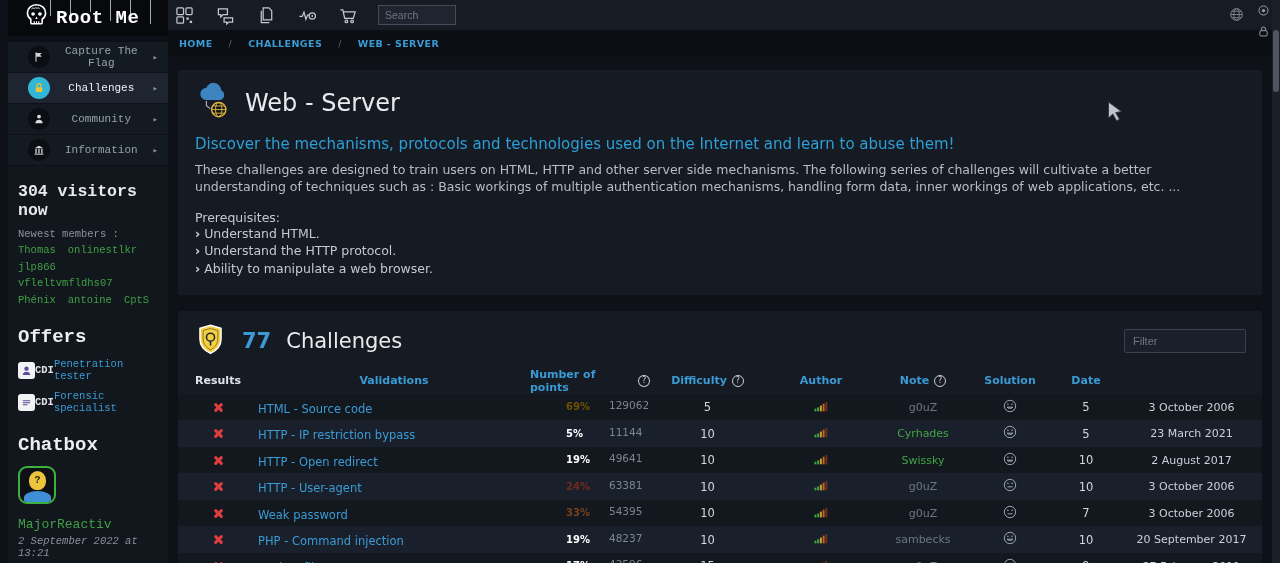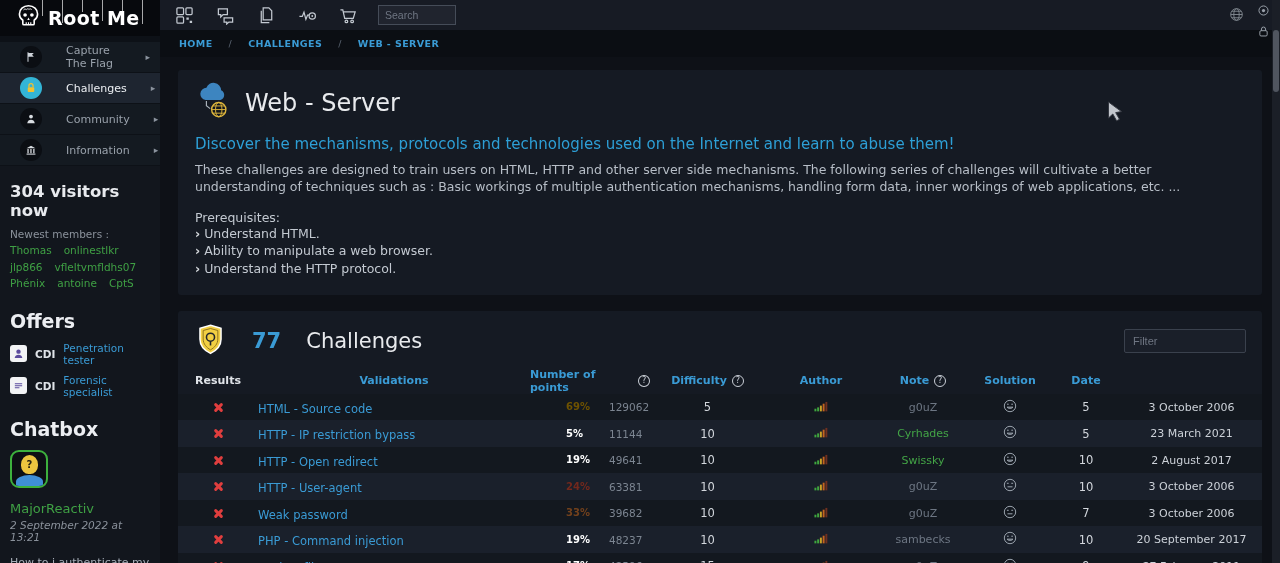--- a/index.html
+++ b/index.html
@@ -1,39 +1,39 @@
 <!DOCTYPE html>
 <html><head>
 <meta charset="utf-8">
 <style>
   * { box-sizing: border-box; margin: 0; padding: 0; }
   html, body { width: 1280px; height: 563px; overflow: hidden; }
   body { position: relative; background: #0e1117; font-family: "DejaVu Sans", sans-serif; }
   a { text-decoration: none; cursor: pointer; }
 
   
-  .sidebar { position: absolute; left: 0; top: 0; width: 160px; height: 563px; background: #12161d; z-index: 2; }
+  .sidebar { position: absolute; left: 8px; top: 0; width: 160px; height: 563px; background: #12161d; z-index: 2; font-family: Liberation Mono, monospace; }
   .logo { height: 36px; background: #07090d; display: flex; align-items: center; gap: 7px; padding-left: 9px; position: relative; }
   .logo-strings span { position: absolute; top: 0; width: 1px; background: rgba(255,255,255,.65); }
   .logo-title { color: #ffffff; font-size: 19px; font-weight: bold; letter-spacing: .5px; }
   .menu { background: #0d1117; padding-top: 6px; }
-  .menu-item { display: flex; align-items: center; gap: 24px; height: 31px; padding: 0 10px 0 20px; background: #141a21; border-bottom: 1px solid #0d1117; cursor: pointer; }
+  .menu-item { display: flex; align-items: center; gap: 8px; height: 31px; padding: 0 10px 0 20px; background: #141a21; border-bottom: 1px solid #0d1117; cursor: pointer; text-align: center; }
   .menu-item.active { background: #1e2530; }
   .mi-circle { width: 22px; height: 22px; border-radius: 50%; background: #0b0e13; display: flex; align-items: center; justify-content: center; flex: 0 0 22px; }
   .menu-item.active .mi-circle { background: #33b5d6; }
   .mi-label { flex: 1; font-size: 11px; color: #99a1ab; }
   .menu-item.active .mi-label { color: #eceff3; }
   .mi-arrow { color: #8b939e; font-size: 9px; }
   .sb-pad { padding: 0 10px; }
   .visitors { font-size: 16.5px; font-weight: bold; color: #e8eaee; margin: 16px 0 8px; }
   .newest { font-size: 10.5px; color: #8b929c; margin-bottom: 4px; }
   .members { display: flex; flex-wrap: wrap; gap: 4px 12px; font-size: 10.5px; line-height: 1.2; }
   .members a { color: #3fa044; }
   .sb-h2 { font-size: 19px; color: #eceef2; font-weight: 600; margin: 20px 0 10px; }
-  .offer-row { display: flex; align-items: center; gap: 8px; margin-bottom: 8px; font-size: 10.5px; }
+  .offer-row { display: flex; align-items: center; gap: 0; margin-bottom: 8px; font-size: 10.5px; }
   .offer-badge { width: 17px; height: 17px; background: #f2f3f5; border-radius: 3px; display: flex; align-items: center; justify-content: center; flex: 0 0 17px; }
   .offer-type { color: #dfe3e8; font-weight: bold; }
   .offer-link { color: #3a9bd5; }
   .chat-avatar { width: 38px; height: 38px; border: 2px solid #3db13d; border-radius: 9px; background: #0d1014; position: relative; overflow: hidden; margin-top: 4px; cursor: pointer; }
   .av-head { position: absolute; left: 9px; top: 3px; width: 17px; height: 19px; background: #ecc53f; border-radius: 50% 50% 45% 45%; color: #2a2410; font-size: 10px; font-weight: bold; text-align: center; line-height: 19px; }
   .av-body { position: absolute; left: 4px; bottom: -2px; width: 27px; height: 13px; background: #3f8fd6; border-radius: 50% 50% 0 0; }
   .chat-user { color: #3fa044; font-size: 13px; margin-top: 13px; }
   .chat-time { color: #8b929c; font-size: 10.5px; font-style: italic; margin: 3px 0 13px; }
   .chat-msg { color: #a6adb7; font-size: 11px; margin-bottom: 15px; }
 
@@ -52,41 +52,41 @@
   .intro { padding: 12px 17px 18px; margin-bottom: 16px; }
   .intro-head { display: flex; align-items: center; gap: 12px; }
   .page-title { font-size: 24px; color: #e8eaed; font-weight: 400; }
   .subtitle { color: #2d9fd6; font-size: 15px; margin-top: 11px; }
   .desc { color: #b7bec7; font-size: 12.5px; line-height: 1.32; margin-top: 9px; }
   .prereq-label { margin-top: 15px; font-size: 12.5px; color: #c3c9d1; }
   .prereq-item { font-size: 12.5px; color: #c3c9d1; line-height: 1.38; }
   .prereq-item .tick { font-weight: bold; margin-right: 4px; color: #d6dade; }
 
   .challenges-panel { padding-top: 9px; height: 320px; }
-  .ch-head { display: flex; align-items: center; gap: 25px; padding: 3px 16px 8px; position: relative; }
+  .ch-head { display: flex; align-items: center; gap: 15px; padding: 3px 16px 8px; position: relative; }
   .ch-count { color: #3a9bd5; font-size: 21px; font-weight: bold; }
   .ch-title { color: #e8eaed; font-size: 21px; }
   .filter-input { position: absolute; right: 16px; top: 9px; width: 122px; background: #1a1f29; border: 1px solid #3a414d; border-radius: 2px; color: #cfd4da; font-size: 11px; padding: 5px 8px; outline: none; }
   .filter-input::placeholder { color: #6f7683; }
   .tbl-header, .tbl-row { display: grid; grid-template-columns: 80px 272px 120px 115px 112px 92px 82px 70px 1fr; align-items: center; }
   .tbl-header { height: 26px; }
   .th { color: #3a9bd5; font-size: 11px; font-weight: bold; display: flex; justify-content: center; align-items: center; gap: 5px; }
   .th.results { color: #dfe3e8; }
   .help-circle { width: 12px; height: 12px; border: 1px solid #c9ced6; border-radius: 50%; color: #c9ced6; font-size: 8px; display: flex; align-items: center; justify-content: center; cursor: pointer; font-weight: normal; }
   .tbl-row { height: 26.5px; }
   .tbl-row:nth-child(odd) { background: #13181f; }
   .tbl-row:nth-child(even) { background: #1a202b; }
   .cell { text-align: center; }
   .xmark { position: relative; width: 11px; height: 11px; display: inline-block; }
   .xmark::before, .xmark::after { content: ""; position: absolute; left: 4px; top: 0; width: 3px; height: 11px; background: #e03e3e; border-radius: 1.5px; }
   .xmark::before { transform: rotate(45deg); }
   .xmark::after { transform: rotate(-45deg); }
   .cell-name { text-align: left; }
   .cell-name a { color: #3a9bd5; font-size: 11.5px; }
-  .cell-val { display: flex; align-items: center; padding-left: 33px; }
+  .cell-val { display: flex; padding-left: 33px; }
   .pill-wrap { width: 46px; position: relative; height: 16px; flex: 0 0 46px; }
   .pill { height: 16px; border-radius: 4px; }
   .pill-label { position: absolute; left: 3px; top: 2px; font-size: 10px; font-weight: bold; white-space: nowrap; }
   .val-count { color: #7c8591; font-size: 10.5px; }
   .points, .solution { color: #d3d7dd; font-size: 11.5px; }
   .author { font-size: 11px; color: #6d7683; }
   .author.link { color: #43a446; cursor: pointer; }
   .date { color: #ccd1d8; font-size: 11px; }
 
   
@@ -279,22 +279,22 @@
             <path d="M17.5 29h15M18.8 25.2h12.4M18.8 32.8h12.4" stroke="#ddb53c" stroke-width="1"></path>
           </svg>
         </span>
         <h1 class="page-title">Web - Server</h1>
       </div>
       <div class="subtitle">Discover the mechanisms, protocols and technologies used on the Internet and learn to abuse them!</div>
       <div class="desc">These challenges are designed to train users on HTML, HTTP and other server side mechanisms. The following series of challenges will cultivate a better understanding of techniques such as : Basic workings of multiple authentication mechanisms, handling form data, inner workings of web applications, etc. ...</div>
       <div class="prereq-label">Prerequisites:</div>
       <div id="prereq-list">
           <div class="prereq-item"><span class="tick">›</span><span>Understand HTML.</span></div>
+          <div class="prereq-item"><span class="tick">›</span><span>Understand the HTTP protocol.</span></div>
           <div class="prereq-item"><span class="tick">›</span><span>Ability to manipulate a web browser.</span></div>
-          <div class="prereq-item"><span class="tick">›</span><span>Understand the HTTP protocol.</span></div>
         </div>
     </section>
 
     <section class="panel challenges-panel">
       <div class="ch-head">
         <span>
           <svg viewBox="0 0 36 36" width="33" height="33">
             <path d="M18 2.5l11.5 3.2v12c0 7.3-5.2 12.4-11.5 15.5C11.7 30.1 6.5 25 6.5 17.7v-12z" fill="#f2cf43" stroke="#ffffff" stroke-width="1.6"></path>
             <path d="M18 6l8 2.2v9.3c0 5.4-3.7 9.3-8 11.8-4.3-2.5-8-6.4-8-11.8V8.2z" fill="none" stroke="#8a6d1a" stroke-width="1"></path>
             <circle cx="18" cy="15.5" r="4.4" fill="none" stroke="#23262c" stroke-width="1.7"></circle>
@@ -435,21 +435,21 @@
                   <path d="M4.5 8.8h5" stroke="#9aa3ad" stroke-width="1"></path>
                 </svg></span></div>
             <div class="cell solution">10</div>
             <div class="cell date">3 October 2006</div>
           </div>
           <div class="tbl-row">
             <div class="cell"><span class="xmark"></span></div>
             <div class="cell cell-name"><a>Weak password</a></div>
             <div class="cell-val">
               <span class="pill-wrap"><span class="pill" style="width: 20px; background: rgb(242, 162, 99);"></span><span class="pill-label" style="color: rgb(115, 65, 28);">33%</span></span>
-              <span class="val-count">39682</span>
+              <span class="val-count">54395</span>
             </div>
             <div class="cell points">10</div>
             <div class="cell"><span><svg viewBox="0 0 17 14" width="15" height="13">
                   <rect x="0.5" y="9.5" width="2.2" height="3" fill="#3fa63f"></rect>
                   <rect x="3.6" y="8" width="2.2" height="4.5" fill="#3fa63f"></rect>
                   <rect x="6.7" y="6" width="2.2" height="6.5" fill="#c9a227"></rect>
                   <rect x="9.8" y="3.8" width="2.2" height="8.7" fill="#c4641f"></rect>
                   <rect x="12.9" y="1.8" width="2.2" height="10.7" fill="#703020"></rect>
                 </svg></span></div>
             <div class="cell author">g0uZ</div>

